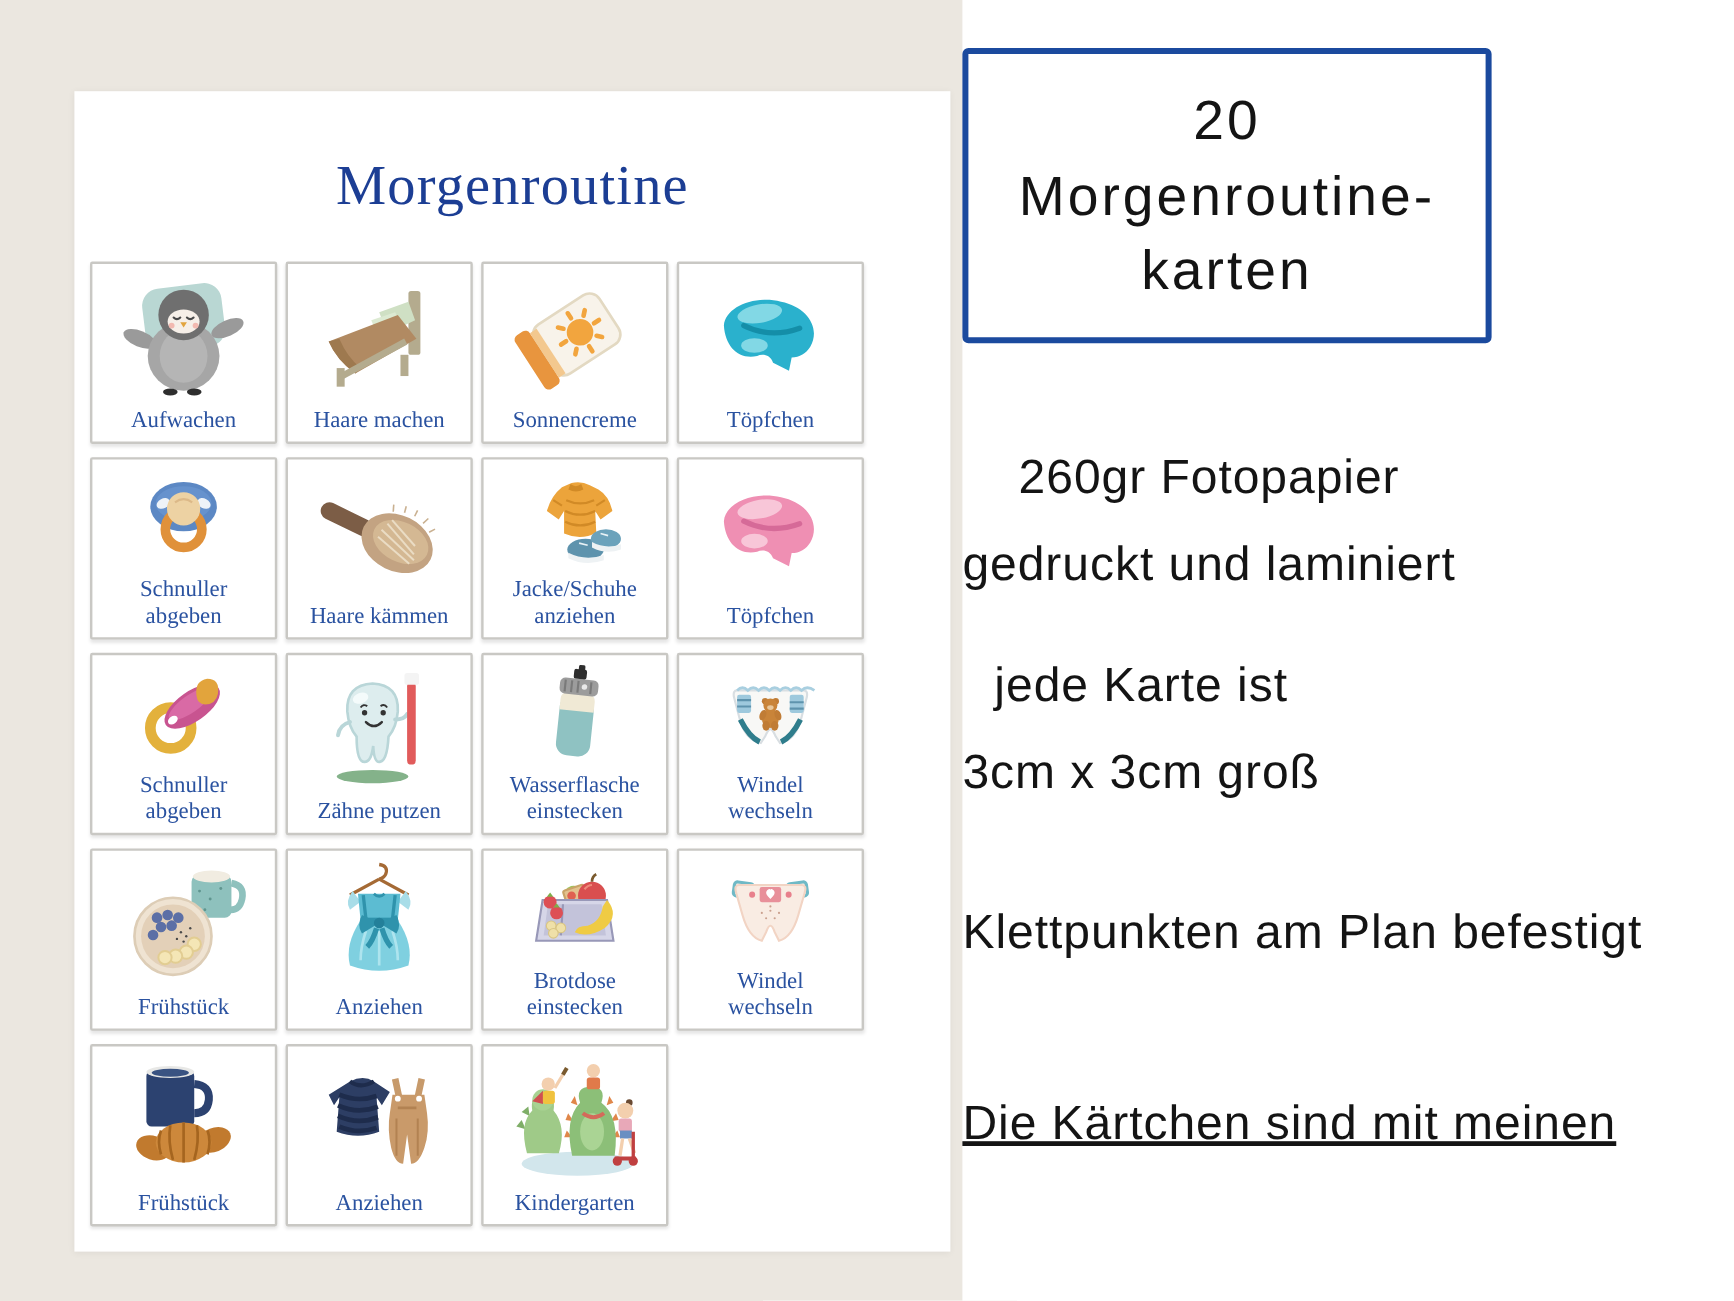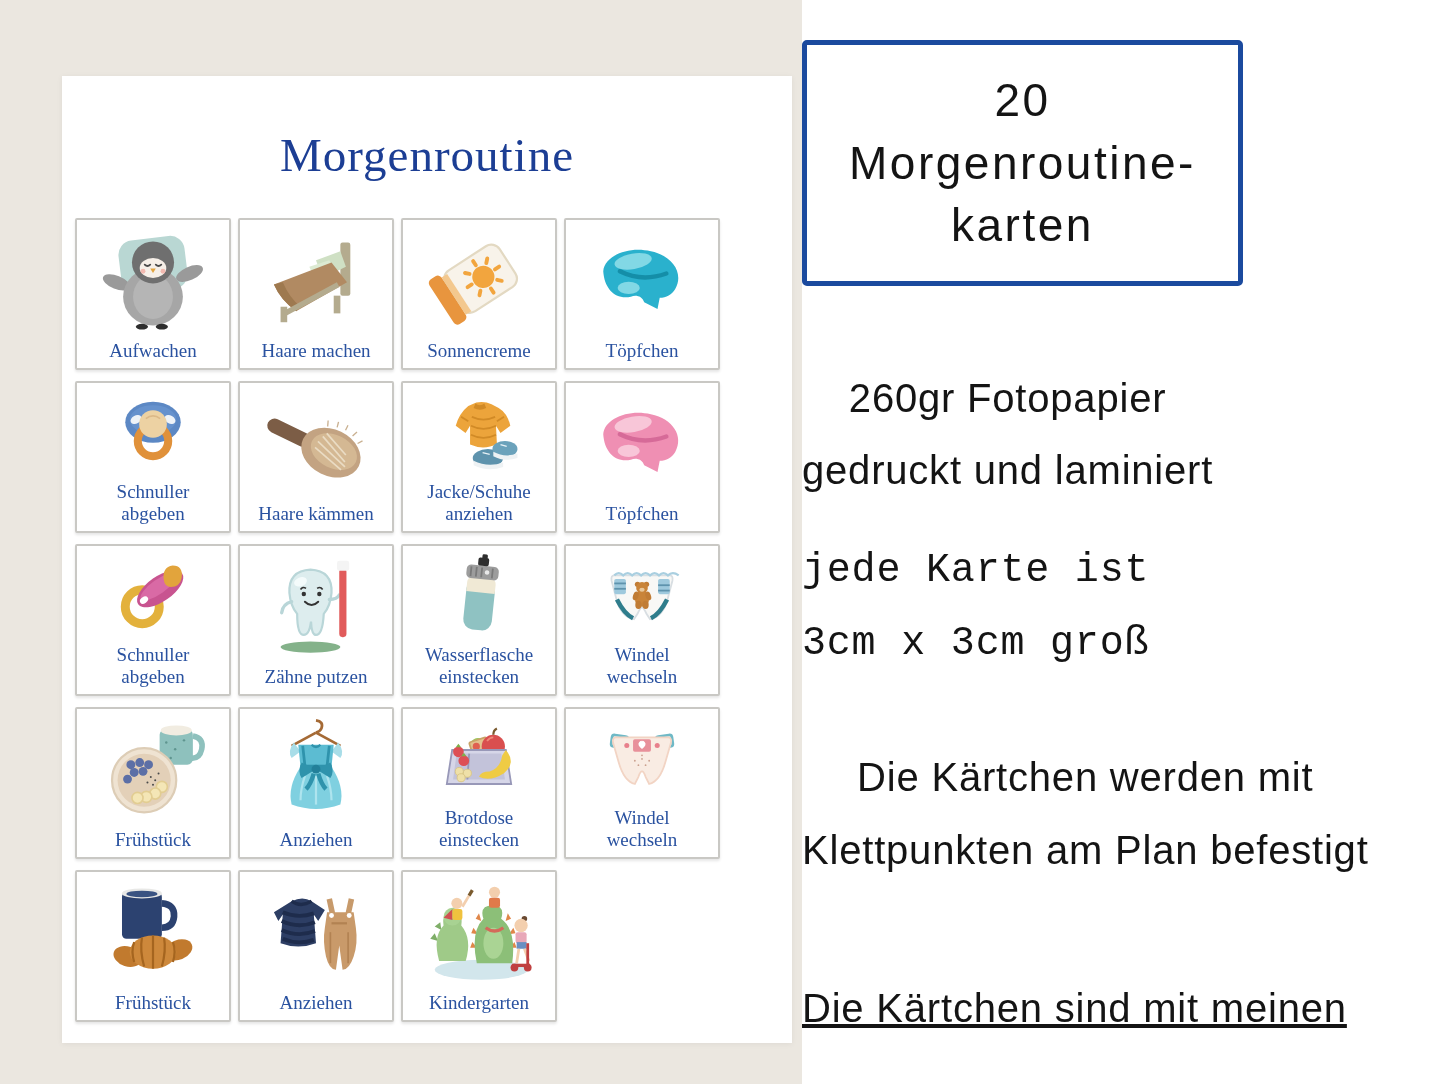--- a/index.html
+++ b/index.html
@@ -28,21 +28,21 @@
   .card-label { flex:0 0 auto; text-align:center; font-family:"Liberation Serif", serif;
     font-size:19px; line-height:1.12; color:var(--label-blue,#2a52a0);
     white-space:pre-line; padding:0 2px 7px; }
   .right-panel { position:absolute; left:802px; top:0; width:770px; height:1084px;
     display:flex; flex-direction:column; align-items:flex-start; }
   .count-box { margin-top:40px; border:5px solid var(--box-border-blue,#1b4a9e);
     border-radius:5px; padding:24px 42px; text-align:center; background:#fff; }
   .count-box .box-line { font-size:46px; line-height:1.36; letter-spacing:2.5px; }
   .para { text-align:center; font-size:40px; line-height:1.82; letter-spacing:.8px; }
   .para-1 { margin-top:76px; }
-  .para-2 { margin-top:28px;font-family:Liberation Mono, monospace; }
+  .para-2 { margin-top:28px; }
   .para-3 { margin-top:60px; }
   .para-4 { margin-top:86px;text-decoration:underline; }
 </style>
 </head>
 <body>
 
 <div class="left-panel">
   <div class="poster">
     <div class="poster-title">Morgenroutine</div>
     <div class="grid">
@@ -524,20 +524,19 @@
     <div>260gr Fotopapier</div>
     <div>gedruckt und laminiert</div>
   </div>
 
   <div class="para para-2">
     <div>jede Karte ist</div>
     <div>3cm x 3cm groß</div>
   </div>
 
   <div class="para para-3">
-    <div>Die Kärtchen werden mit</div>
     <div>Klettpunkten am Plan befestigt</div>
   </div>
 
   <div class="para para-4">
     <div>Die Kärtchen sind mit meinen</div>
   </div>
 </div>
 
 </body></html>

